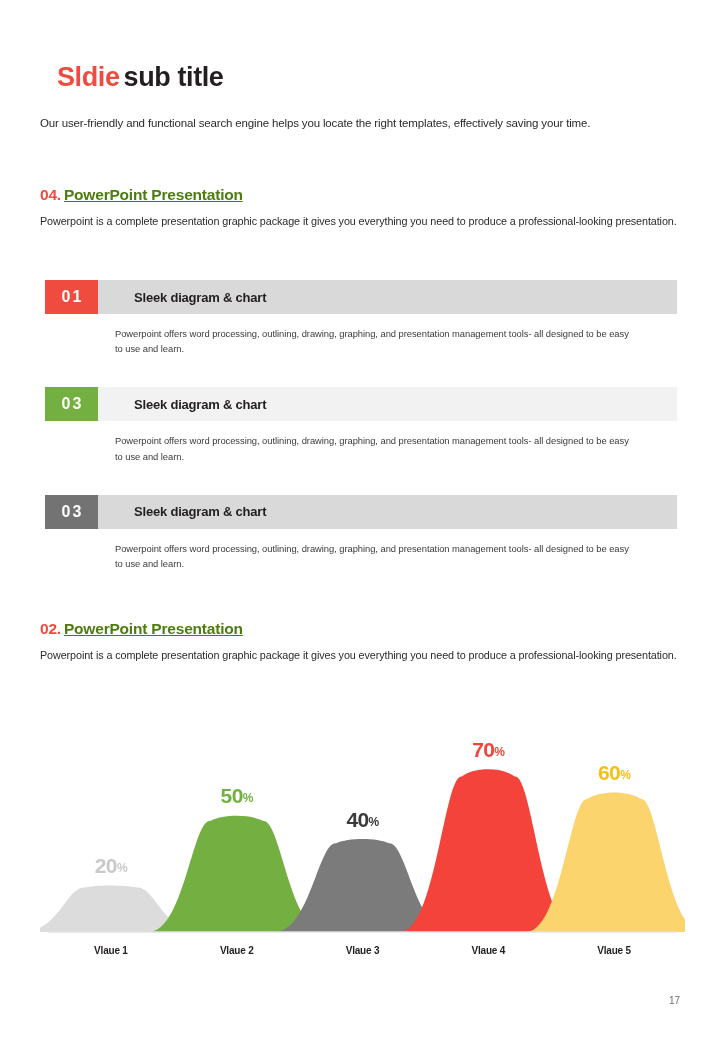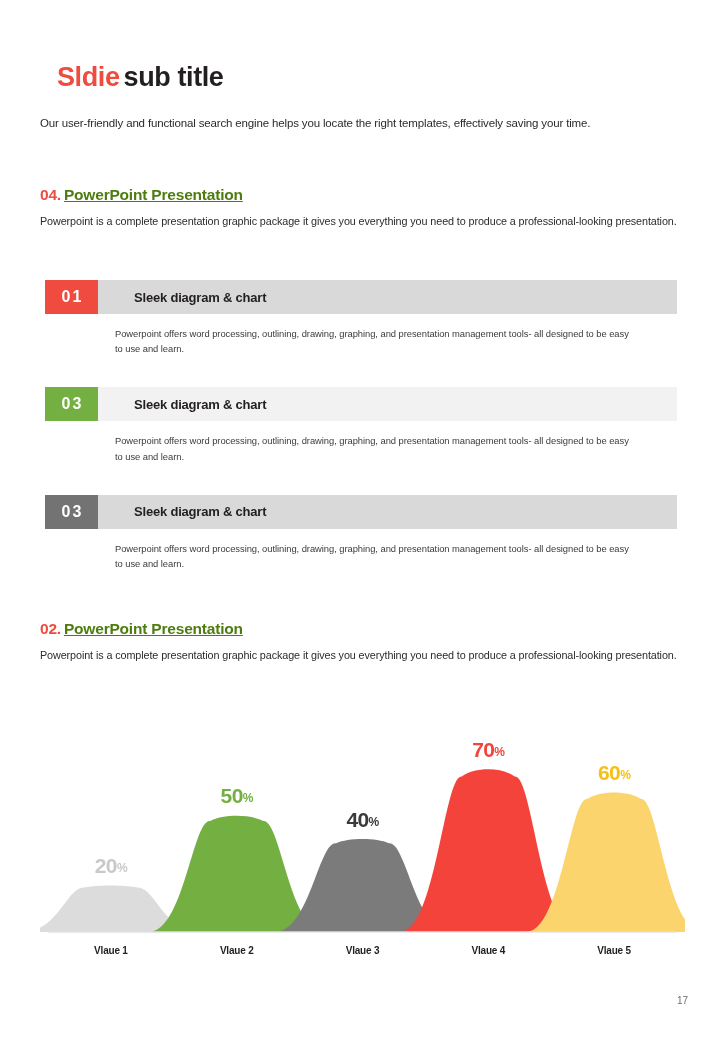--- a/index.html
+++ b/index.html
@@ -136,21 +136,21 @@
   .axis-label {
     font-size: 10px;
     font-weight: bold;
     fill: #231f20;
     letter-spacing: -0.2px;
   }
 
   
   .page-number {
     position: absolute;
-    right: 32px;
+    right: 40px;
     bottom: 34px;
     font-size: 10px;
     color: #6f6f6f;
   }
 </style>
 </head>
 <body>
 
 <div class="slide">
 

